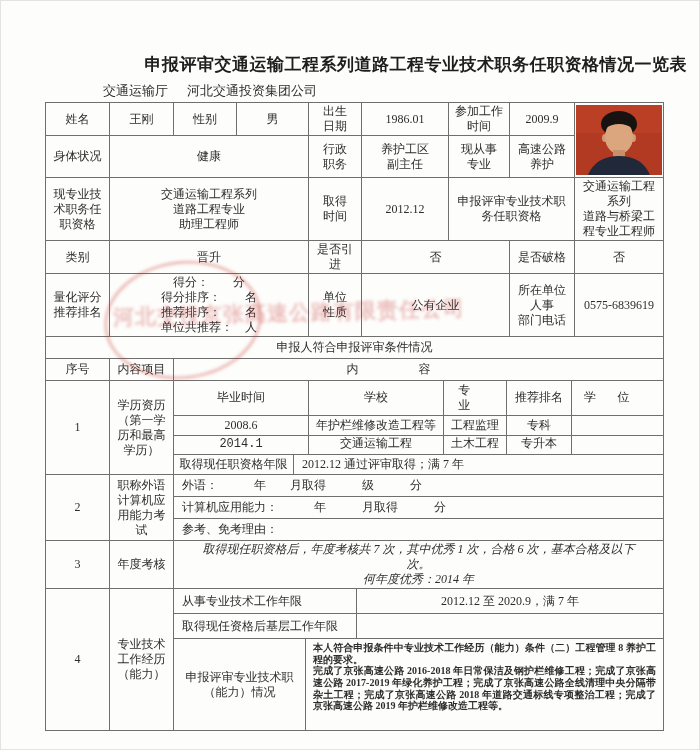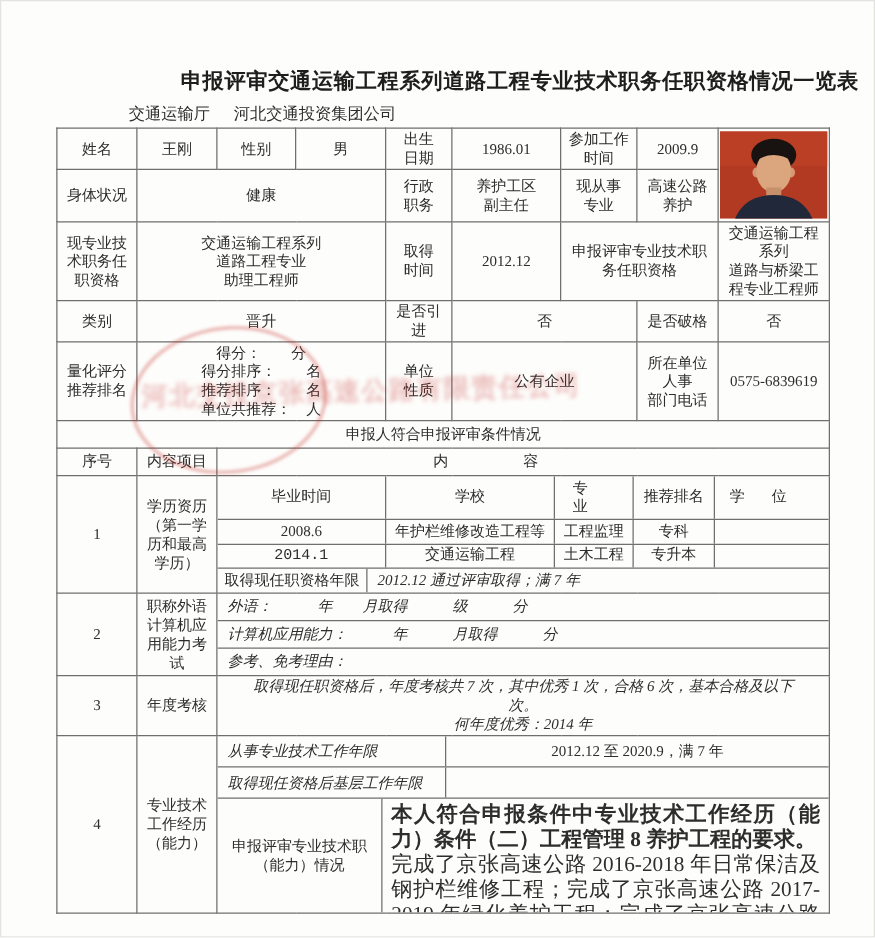--- a/index.html
+++ b/index.html
@@ -72,33 +72,33 @@
   .sg2{height:65px;}
   .sg4{height:141px;}
   .ig{display:grid;border-bottom:1px solid var(--bc);flex:1 1 auto;min-height:0;}
   .ig:last-child{border-bottom:none;}
   .ic{
     border-right:1px solid var(--bc);
     display:flex;align-items:center;justify-content:center;
     padding:0 3px;overflow:hidden;line-height:1.25;
   }
   .ig .ic:last-child{border-right:none;}
-  .ic.al{justify-content:flex-start;padding-left:8px;text-align:center;font-style:italic;}
+  .ic.al{justify-content:flex-start;padding-left:8px;text-align:center;}
   .h24{flex:0 0 24px;}
   .grow{flex:1 1 auto;}
   .capcell{
     display:block;
     text-align:left;
     padding:3px 7px 2px 7px;
-    font-size:17px;
+    font-size:10px;
     line-height:1.17;
     overflow:hidden;
   }
   .capbold{font-weight:bold;text-align:justify;}
-  .captext{text-align:justify;}
+  .captext{text-align:justify;font-weight:bold;}
 
   
   .photo-td{padding:1px !important;}
   .photo-td svg{display:block;width:100%;height:70px;}
 
   
   .wm-circle{
     position:absolute;left:103px;top:260px;
     width:152px;height:112px;
     border:3px solid rgba(195,40,30,.30);

